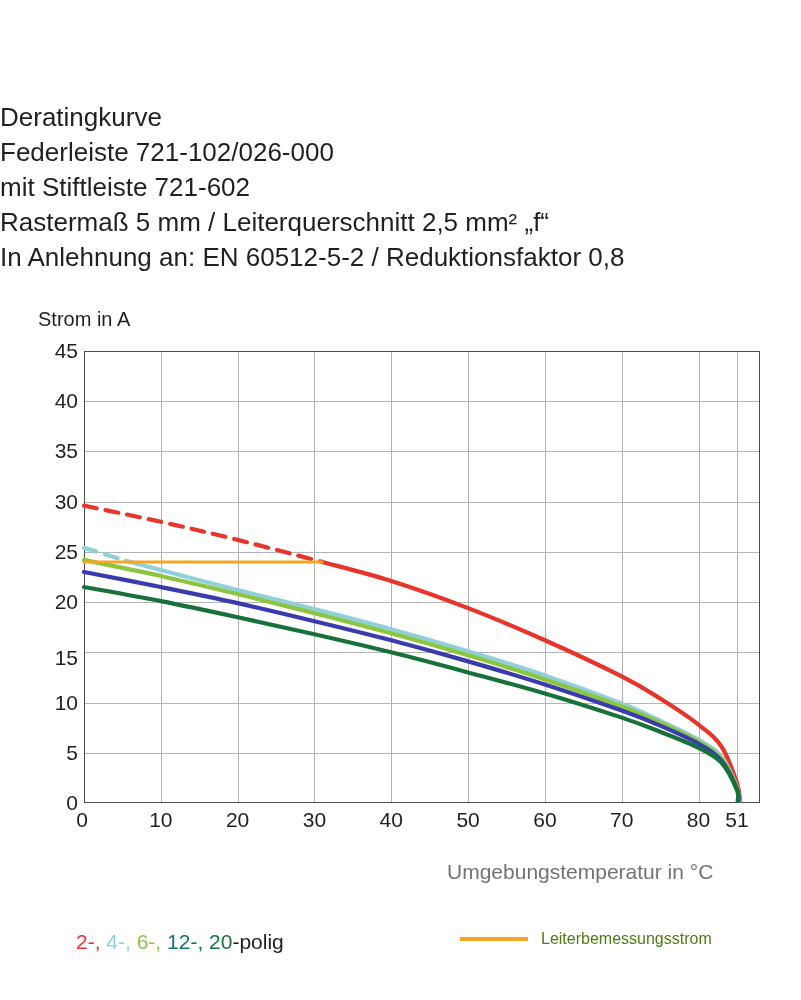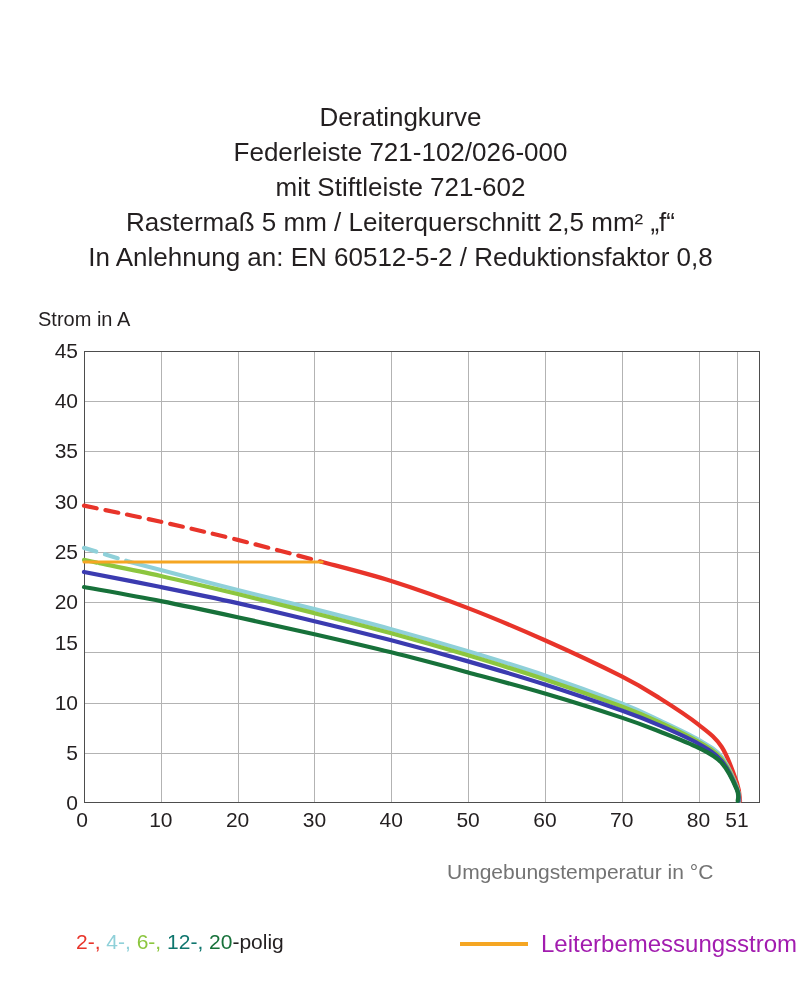--- a/index.html
+++ b/index.html
@@ -13,21 +13,20 @@
     position: relative;
     overflow: hidden;
   }
 
   
   #title-block {
     position: absolute;
     top: 100px;
     left: 0;
     width: 801px;
-    text-align: center;
   }
   #title-block .tline {
     font-size: 26px;
     line-height: 35px;
     color: #231f20;
     white-space: nowrap;
     letter-spacing: 0px;
   }
 
   
@@ -131,22 +130,22 @@
     white-space: nowrap;
   }
   #legend-polig span { white-space: pre; }
   #legend-current {
     position: absolute;
     left: 460px;
     top: 0;
     display: flex;
     align-items: center;
     gap: 13px;
-    font-size: 24px;
-    color: #a21caf;
+    font-size: 16px;
+    color: #4d7c0f;
     white-space: nowrap;
   }
   #legend-swatch {
     display: inline-block;
     width: 68px;
     height: 4px;
     background: #f5a623;
   }
 </style>
 </head>
@@ -162,21 +161,21 @@
 
 <div id="chart-wrap">
 
   <div id="ylabel">Strom in A</div>
   <div id="xlabel">Umgebungstemperatur in °C</div>
 
   <div id="ytick-labels">
       <div class="ytick-label" style="top: 452px;">0</div>
       <div class="ytick-label" style="top: 401.778px;">5</div>
       <div class="ytick-label" style="top: 351.556px;">10</div>
-      <div class="ytick-label" style="top: 292px;">15</div>
+      <div class="ytick-label" style="top: 307px;">15</div>
       <div class="ytick-label" style="top: 251.111px;">20</div>
       <div class="ytick-label" style="top: 200.889px;">25</div>
       <div class="ytick-label" style="top: 150.667px;">30</div>
       <div class="ytick-label" style="top: 100.444px;">35</div>
       <div class="ytick-label" style="top: 50.2222px;">40</div>
       <div class="ytick-label" style="top: 0px;">45</div>
     </div>
   <div id="xtick-labels">
       <div class="xtick-label" style="left: 76.8182px;">10</div>
       <div class="xtick-label" style="left: 153.636px;">20</div>

